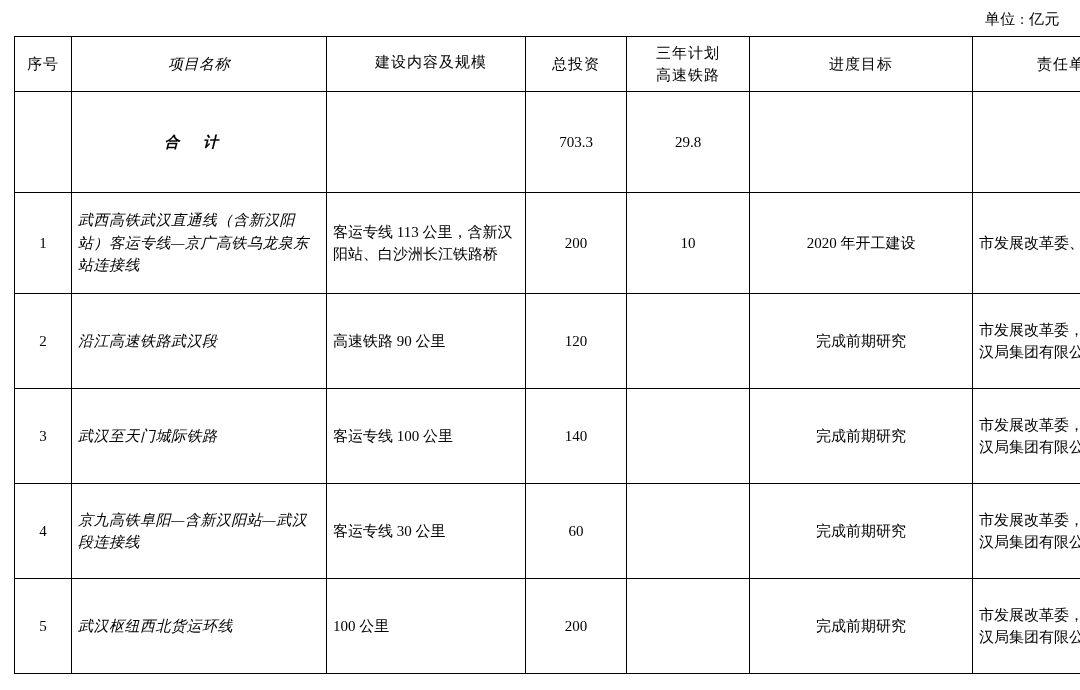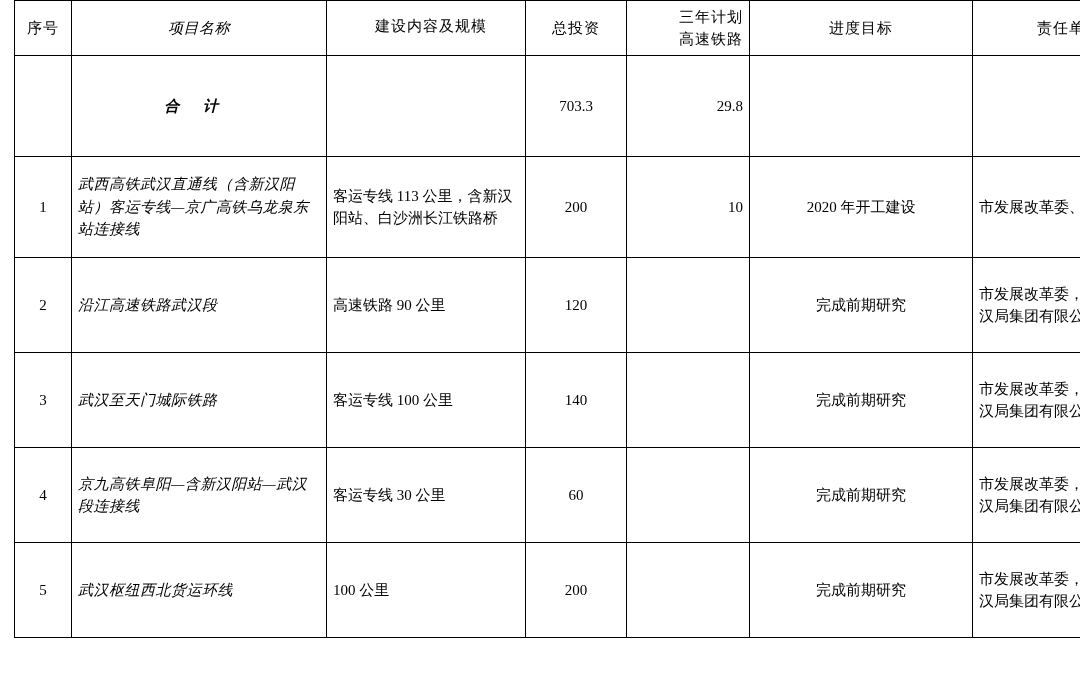--- a/index.html
+++ b/index.html
@@ -69,21 +69,21 @@
     width: 176px;
     padding-left: 10px;
     padding-right: 8px;
   }
   td.c-invest {
     width: 88px;
     text-align: center;
   }
   td.c-plan {
     width: 110px;
-    text-align: right;
+    text-align: center;
   }
   td.c-goal {
     width: 210px;
     text-align: center;
   }
   td.c-unit {
     width: 180px;
     padding-left: 12px;
     padding-right: 8px;
   }
@@ -99,20 +99,21 @@
   tr.data-row td {
     height: 86px;
   }
   tr.r1 td { height: 92px; }
 </style>
 </head>
 <body>
 
 <div class="page">
 
+  <div class="unit-line">单位 : 亿元</div>
 
   <table class="main-table">
     <thead>
       <tr>
         <td class="c-idx">序号</td>
         <td class="c-name" style="text-align:center;padding-left:6px;">项目名称</td>
         <td class="c-scope" style="text-align:center;padding-left:16px;font-family:Liberation Mono, monospace;">建设内容及规模</td>
         <td class="c-invest">总投资</td>
         <td class="c-plan hdr-two-line">
           <div>三年计划</div>

